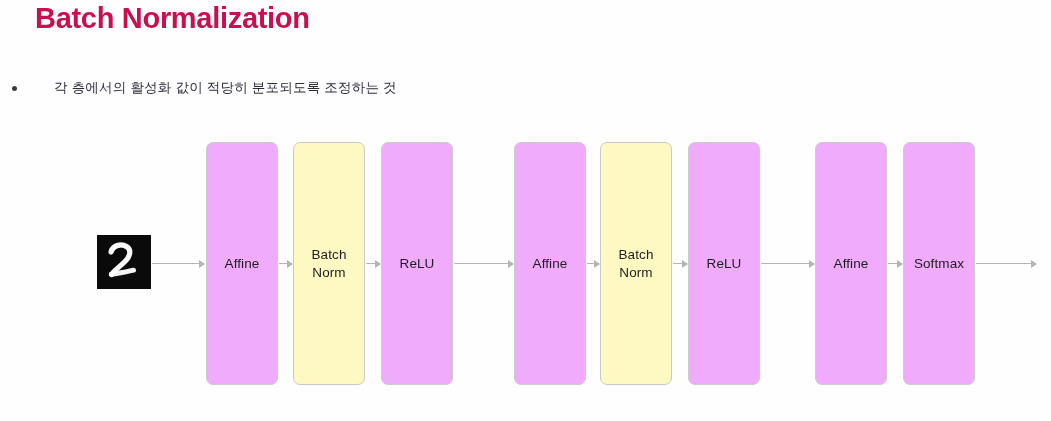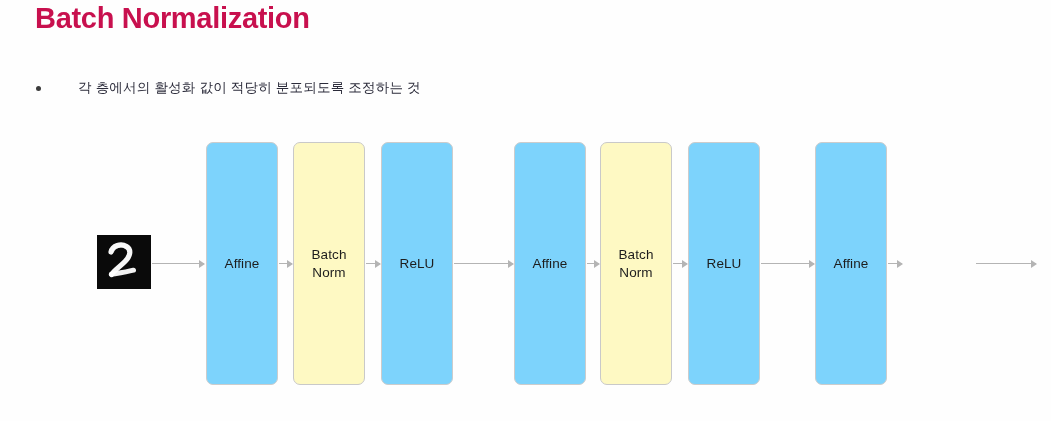--- a/index.html
+++ b/index.html
@@ -25,21 +25,21 @@
     font-weight: bold;
     letter-spacing: -0.3px;
     color: #c8104e;
     white-space: nowrap;
     margin-left: 18px;
   }
 
   
   #bullet-row {
     position: absolute;
-    left: 36px;
+    left: 12px;
     top: 78px;
     height: 20px;
     display: flex;
     align-items: center;
   }
   #bullet-marker {
     width: 5px;
     height: 5px;
     border-radius: 50%;
     background: #3b3b3b;
@@ -78,21 +78,21 @@
   #input-digit svg { display: block; }
 
   
   .layer-box {
     position: absolute;
     top: 142px;
     height: 243px;
     width: 72px;
     border: 1px solid #cccccc;
     border-radius: 7px;
-    background: #7dd3fc;
+    background: #f0abfc;
     box-sizing: border-box;
     display: flex;
     align-items: center;
     justify-content: center;
   }
   .layer-box.shaded {
     background: #fef9c3;
     border-color: #c9c9c9;
   }
   .layer-label {
@@ -163,20 +163,23 @@
   <div class="layer-box shaded" style="left:600px">
     <span class="layer-label">Batch
 Norm</span>
   </div>
   <div class="layer-box" style="left:688px">
     <span class="layer-label">ReLU</span>
   </div>
   <div class="layer-box" style="left:815px">
     <span class="layer-label">Affine</span>
   </div>
+  <div class="layer-box" style="left:903px">
+    <span class="layer-label">Softmax</span>
+  </div>
 
   <div class="arrow" style="left:152px; width:52px"></div>
   <div class="arrow" style="left:279px; width:13px"></div>
   <div class="arrow" style="left:366px; width:14px"></div>
   <div class="arrow" style="left:454px; width:59px"></div>
   <div class="arrow" style="left:587px; width:12px"></div>
   <div class="arrow" style="left:673px; width:14px"></div>
   <div class="arrow" style="left:761px; width:53px"></div>
   <div class="arrow" style="left:888px; width:14px"></div>
   <div class="arrow" style="left:976px; width:60px"></div>

